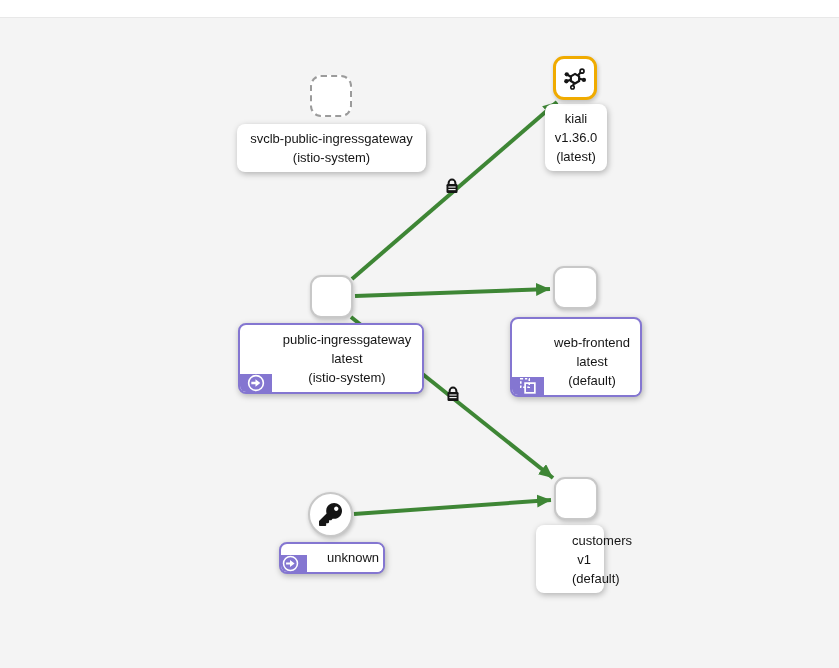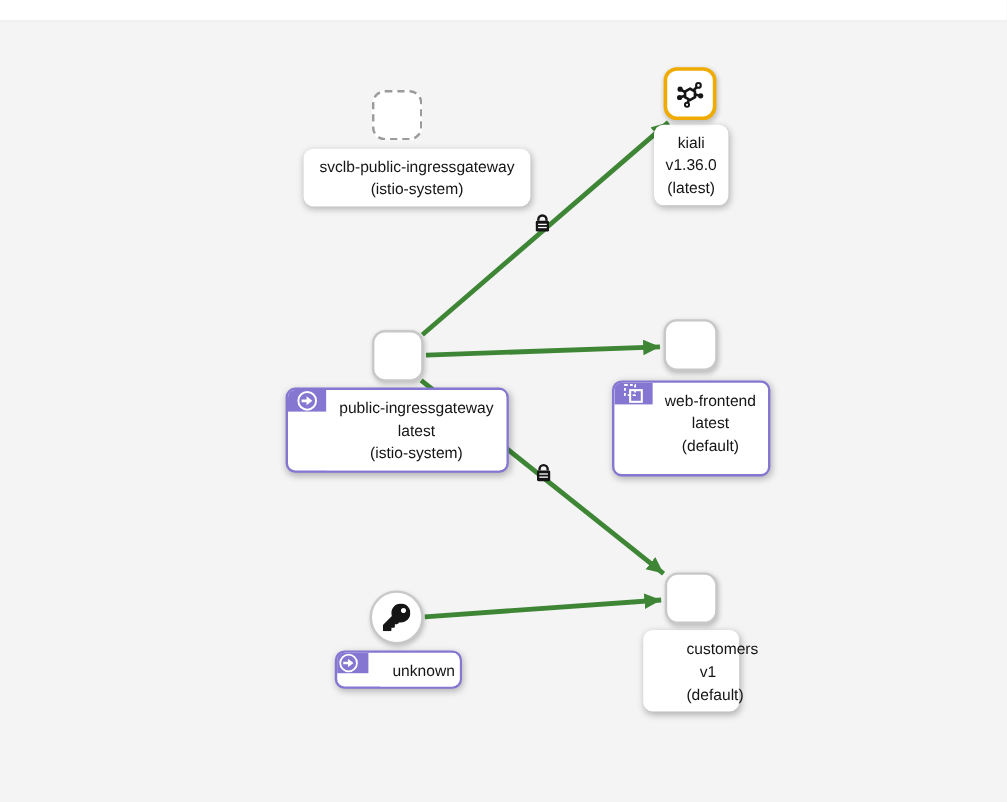--- a/index.html
+++ b/index.html
@@ -25,21 +25,21 @@
   .node.circle{border-radius:50%}
   .label{
     position:absolute;z-index:2;box-sizing:border-box;
     background:#ffffff;border-radius:8px;
     box-shadow:1px 2px 6px rgba(0,0,0,.28);
     font-size:13px;line-height:19px;text-align:center;
     display:flex;align-items:center;justify-content:center;
     padding:5px 8px;
   }
   .label .lines{width:100%}
-  .label.badged{padding:0;border:2px solid #8476d1;overflow:hidden;align-items:flex-start}
+  .label.badged{padding:0;border:2px solid #8476d1;overflow:hidden;align-items:flex-end}
   .badge-panel{
     flex:0 0 32px;width:32px;background:#8476d1;
     display:flex;align-items:center;justify-content:center;
   }
   .badged .lines{
     flex:1 1 auto;background:#fff;
     display:flex;flex-direction:column;justify-content:center;
     padding:5px 10px;width:auto;
   }
 </style>
@@ -70,21 +70,21 @@
 
     <g transform="translate(453,394)">
       <path d="M-3.4,-2 v-1 a3.4,3.4 0 0 1 6.8,0 v1" fill="none" stroke="#151515" stroke-width="2"></path>
       <rect x="-5.5" y="-2" width="11" height="9" rx="1.2" fill="#151515"></rect>
       <line x1="-3.6" y1="1" x2="3.6" y2="1" stroke="#ffffff" stroke-width="1.1"></line>
       <line x1="-3.6" y1="3.6" x2="3.6" y2="3.6" stroke="#ffffff" stroke-width="1.1"></line>
     </g>
   </svg>
 
   <div class="node dashed" style="left:310px;top:75px;width:42px;height:42px;"></div>
-  <div class="label" style="left:253px;top:124px;width:189px;height:48px;">
+  <div class="label" style="left:237px;top:124px;width:189px;height:48px;">
     <div class="lines">
       <div>svclb-public-ingressgateway</div>
       <div>(istio-system)</div>
     </div>
   </div>
 
   <div class="node kiali" style="left:553px;top:56px;width:44px;height:44px;">
     <svg viewBox="0 0 24 24" width="26" height="26">
       <g fill="none" stroke="#151515" stroke-width="2">
         <path d="M12 8.2 L15.8 10.4 L15.8 14.8 L12 17 L8.2 14.8 L8.2 10.4 Z"></path>
@@ -150,21 +150,21 @@
         <circle cx="10" cy="10" r="8.2" fill="none" stroke="#ffffff" stroke-width="1.8"></circle>
         <path d="M4.8 8.7 h4.6 v-2.9 L14.8 10 l-5.4 4.2 v-2.9 H4.8 Z" fill="#ffffff"></path>
       </svg>
     </div>
     <div class="lines">
       <div>unknown</div>
     </div>
   </div>
 
   <div class="node" style="left:554px;top:477px;width:44px;height:43px;"></div>
-  <div class="label" style="left:536px;top:525px;width:80px;height:68px;padding-left:36px;">
+  <div class="label" style="left:536px;top:525px;width:68px;height:68px;padding-left:36px;">
     <div class="lines">
       <div>customers</div>
       <div>v1</div>
       <div>(default)</div>
     </div>
   </div>
 
 </div>
 
 </body></html>

